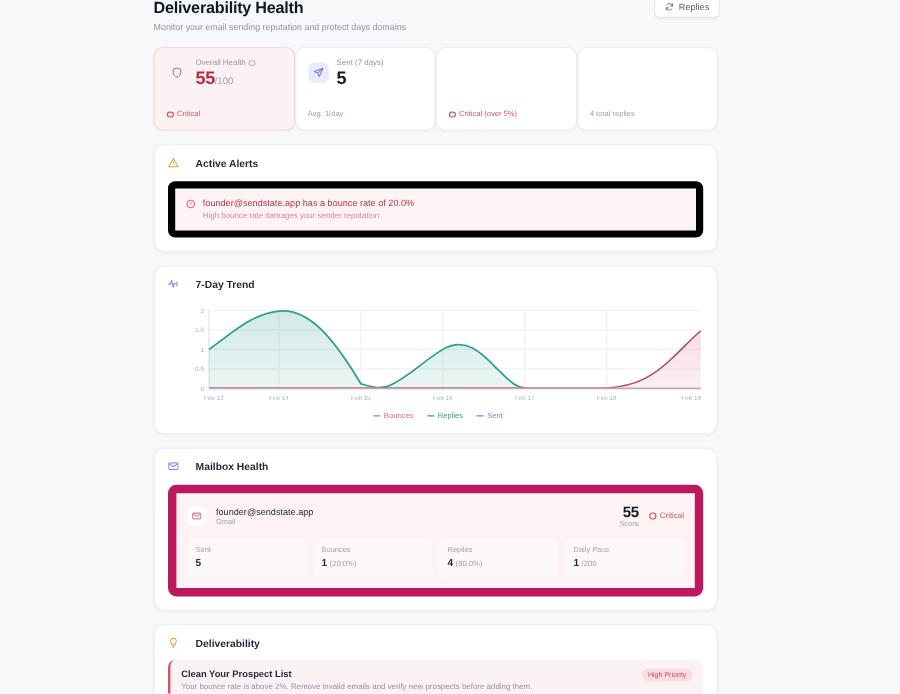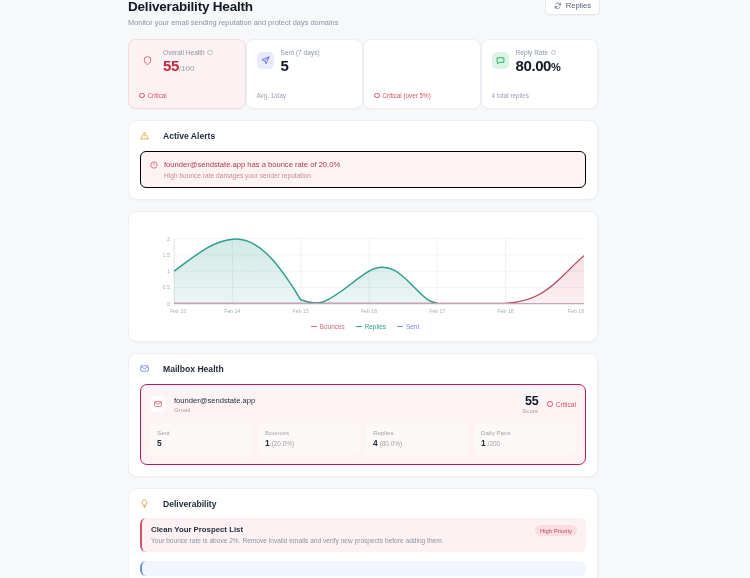--- a/index.html
+++ b/index.html
@@ -61,38 +61,38 @@
   .panel {
     background: #fff; border: 1px solid #eceff3; border-radius: 9px;
     margin-top: 11px; padding: 10px 11px 11px;
     box-shadow: 0 1px 2px rgba(16,24,40,.03);
   }
   .panel-h { display: flex; align-items: flex-start; gap: 14px; font-size: 8.6px; font-weight: 700; color: #1f2937; }
   .panel-h svg { width: 9px; height: 9px; display: block; }
 
   
   .alert-box {
-    margin-top: 10px; background: #fdf3f4; border: 1px solid #000000;
+    margin-top: 10px; background: #fdf3f4; border: 6px solid #000000;
     border-radius: 6px; padding: 8px 9px; display: flex; gap: 6px;
   }
   .alert-ic { width: 8px; height: 8px; flex: none; margin-top: 1px; }
   .alert-ic svg { width: 8px; height: 8px; display: block; }
   .alert-t { font-size: 7.6px; color: #b13a4e; font-weight: 400; }
   .alert-d { font-size: 6.6px; color: #cc8c97; margin-top: 3px; }
 
   
   .chart-wrap { margin-top: 9px; padding-left: 4px; }
   .chart-area { position: relative; height: 86px; }
   .chart-area svg { display: block; width: 100%; height: 100%; }
   .legend { display: flex; justify-content: center; gap: 11px; margin-top: 6px; }
   .lg { display: flex; align-items: center; gap: 3px; font-size: 6.4px; }
   .lg i { width: 6px; height: 1.6px; border-radius: 1px; display: block; }
 
   
-  .mb-card { margin-top: 10px; background: #fdf3f4; border: 1px solid #be185d; border-radius: 7px; padding: 9px; }
+  .mb-card { margin-top: 10px; background: #fdf3f4; border: 7px solid #be185d; border-radius: 7px; padding: 9px; }
   .mb-top { display: flex; align-items: center; }
   .mb-ic { width: 16px; height: 16px; border-radius: 5px; background: #fff; display: flex; align-items: center; justify-content: center; flex: none; }
   .mb-ic svg { width: 8px; height: 8px; display: block; }
   .mb-id { margin-left: 8px; }
   .mb-email { font-size: 7.6px; color: #1f2937; }
   .mb-prov { font-size: 6.2px; color: #a9a0a3; margin-top: 1px; }
   .mb-right { margin-left: auto; display: flex; align-items: center; gap: 9px; }
   .mb-score { text-align: right; }
   .mb-score .n { font-size: 12.5px; font-weight: 700; color: #111827; letter-spacing: -.3px; }
   .mb-score .l { font-size: 6.2px; color: #a9a0a3; margin-top: -1px; }
@@ -182,36 +182,20 @@
     </div>
 
     <div class="kpi">
       <div class="kpi-foot crit">
         <span class="warn-c"></span>
         <span>Critical (over 5%)</span>
       </div>
     </div>
 
     <div class="kpi">
-      <div class="kpi-top">
-        <div class="kpi-ic ic-reply">
-          <svg viewBox="0 0 16 16" fill="none" stroke="#17a05c" stroke-width="1.5" stroke-linejoin="round">
-                <path d="M2 3.2h12v8H6l-3.2 2.6V11.2H2z"></path>
-              </svg>
-        </div>
-        <div>
-          <div class="kpi-lbl">
-            <span>Reply Rate</span>
-            <span class="info-dot"></span>
-          </div>
-          <div class="kpi-val">
-            <span>80.00</span><span class="pct">%</span>
-          </div>
-        </div>
-      </div>
       <div class="kpi-foot">
         <span>4 total replies</span>
       </div>
     </div>
   </div>
 
   <div class="panel">
     <div class="panel-h">
       <span>
         <svg viewBox="0 0 16 16" fill="none" stroke="#e0a33a" stroke-width="1.5" stroke-linejoin="round">
@@ -229,20 +213,28 @@
             </svg>
       </span>
       <div>
         <div class="alert-t">founder@sendstate.app has a bounce rate of 20.0%</div>
         <div class="alert-d">High bounce rate damages your sender reputation</div>
       </div>
     </div>
   </div>
 
   <div class="panel">
+    <div class="panel-h">
+      <span>
+        <svg viewBox="0 0 16 16" fill="none" stroke="#7b86e8" stroke-width="1.6" stroke-linecap="round" stroke-linejoin="round">
+              <path d="M1 8.5h2.6L5.4 3l2.3 10 1.9-5.5h1.6M13.2 5.4v6"></path>
+            </svg>
+      </span>
+      <span>7-Day Trend</span>
+    </div>
     <div class="chart-wrap">
       <div class="chart-area">
         <svg viewBox="0 0 440 90" preserveAspectRatio="none">
           <defs>
             <linearGradient id="gRep" x1="0" y1="0" x2="0" y2="1">
               <stop offset="0%" stop-color="#2f9e8f" stop-opacity=".22"></stop>
               <stop offset="100%" stop-color="#2f9e8f" stop-opacity=".10"></stop>
             </linearGradient>
             <linearGradient id="gBou" x1="0" y1="0" x2="0" y2="1">
               <stop offset="0%" stop-color="#d4697f" stop-opacity=".22"></stop>

